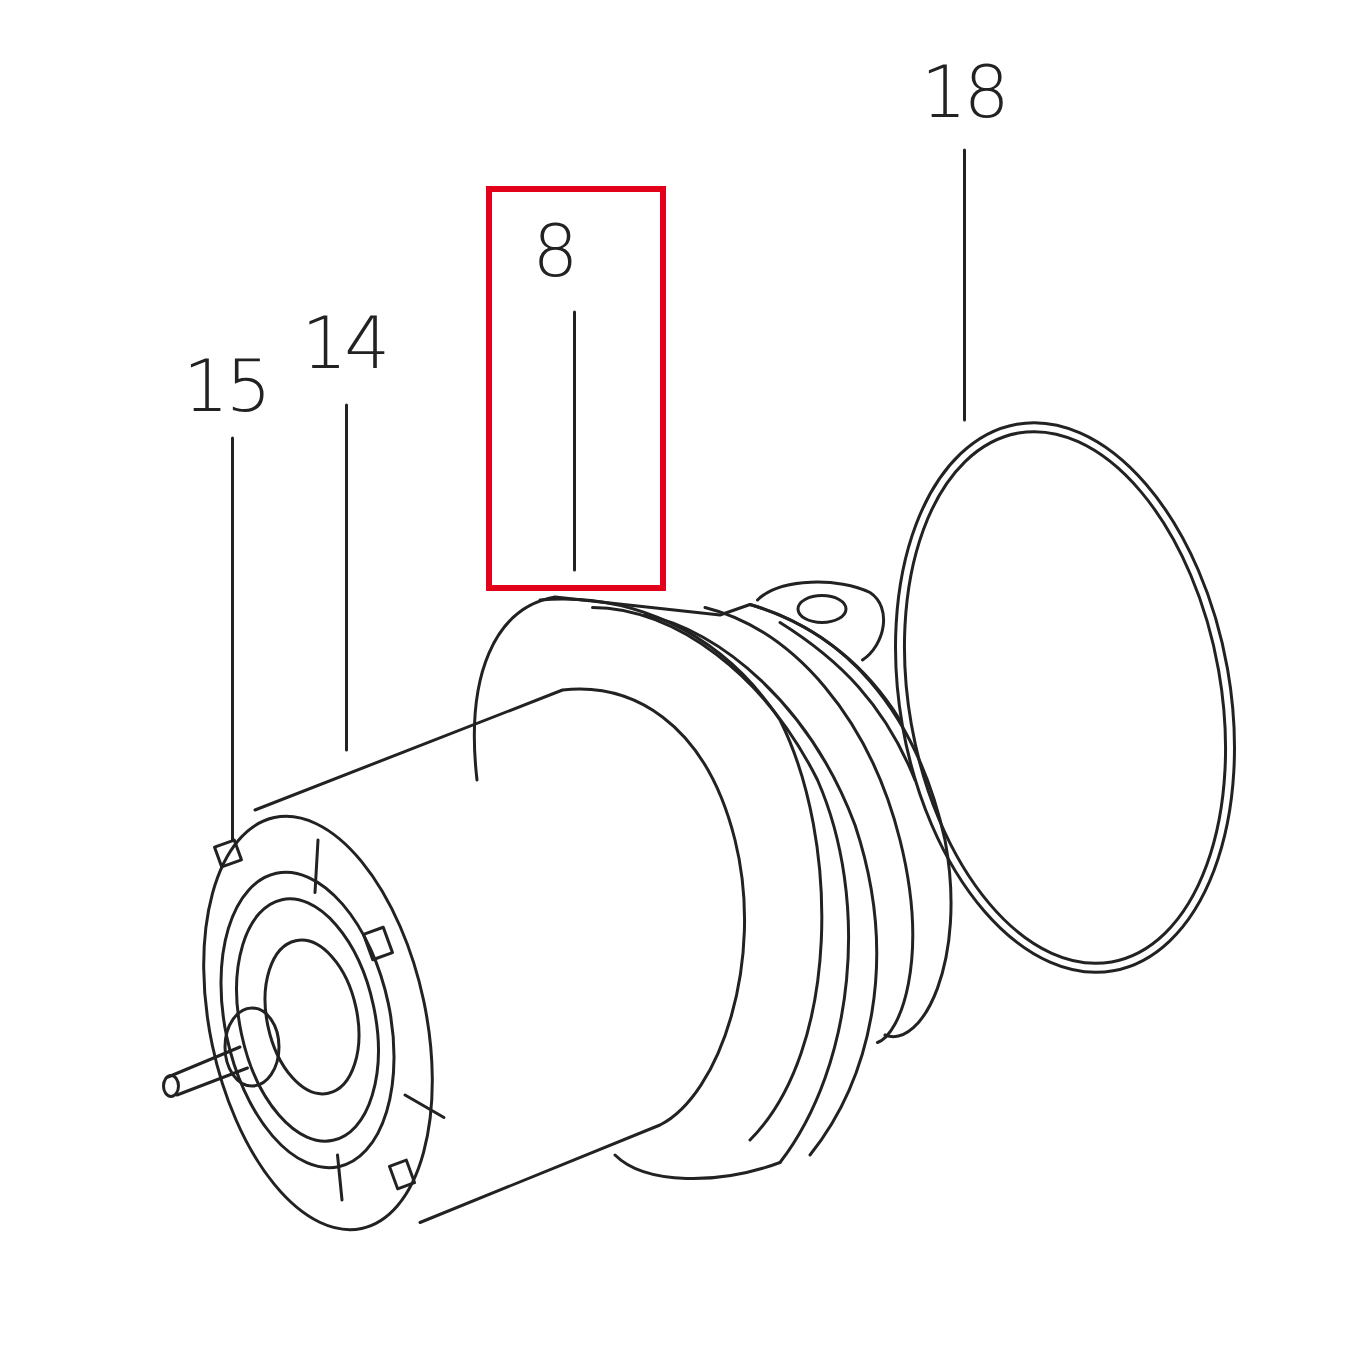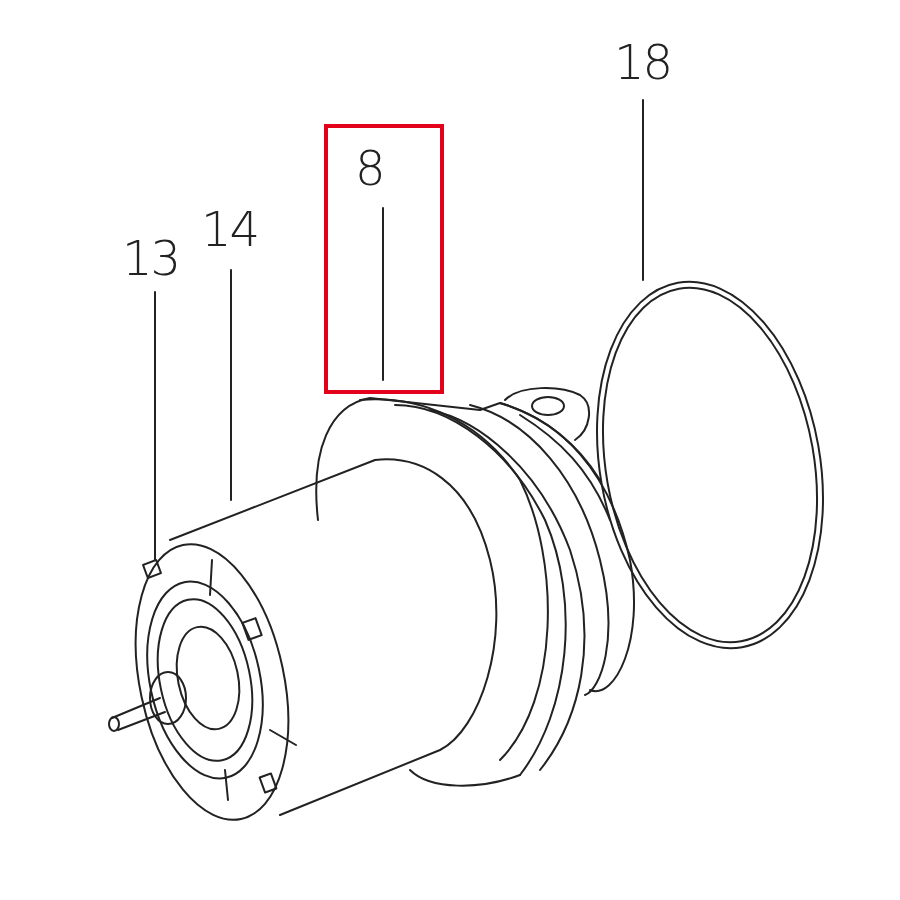--- a/index.html
+++ b/index.html
@@ -52,19 +52,19 @@
       <ellipse cx="114" cy="724" rx="5" ry="7"></ellipse>
       <rect x="145" y="562" width="14" height="14" transform="rotate(-20 152 569)"></rect>
       <rect x="245" y="620" width="14" height="18" transform="rotate(-20 252 629)"></rect>
       <rect x="262" y="775" width="12" height="16" transform="rotate(-20 268 783)"></rect>
       <line x1="212" y1="560" x2="210" y2="595"></line>
       <line x1="270" y1="730" x2="296" y2="745"></line>
       <line x1="225" y1="770" x2="228" y2="800"></line>
     </g>
   </svg>
 
-  <div class="callout" style="left:122px; top:234px;">13</div>
+  <div class="callout" style="left:122px; top:234px;">15</div>
   <div class="callout" style="left:201px; top:205px;">14</div>
   <div class="callout" style="left:355px; top:144px;">8</div>
   <div class="callout" style="left:614px; top:38px;">18</div>
 
   <div class="highlight"></div>
 </div>
 
 </body></html>

